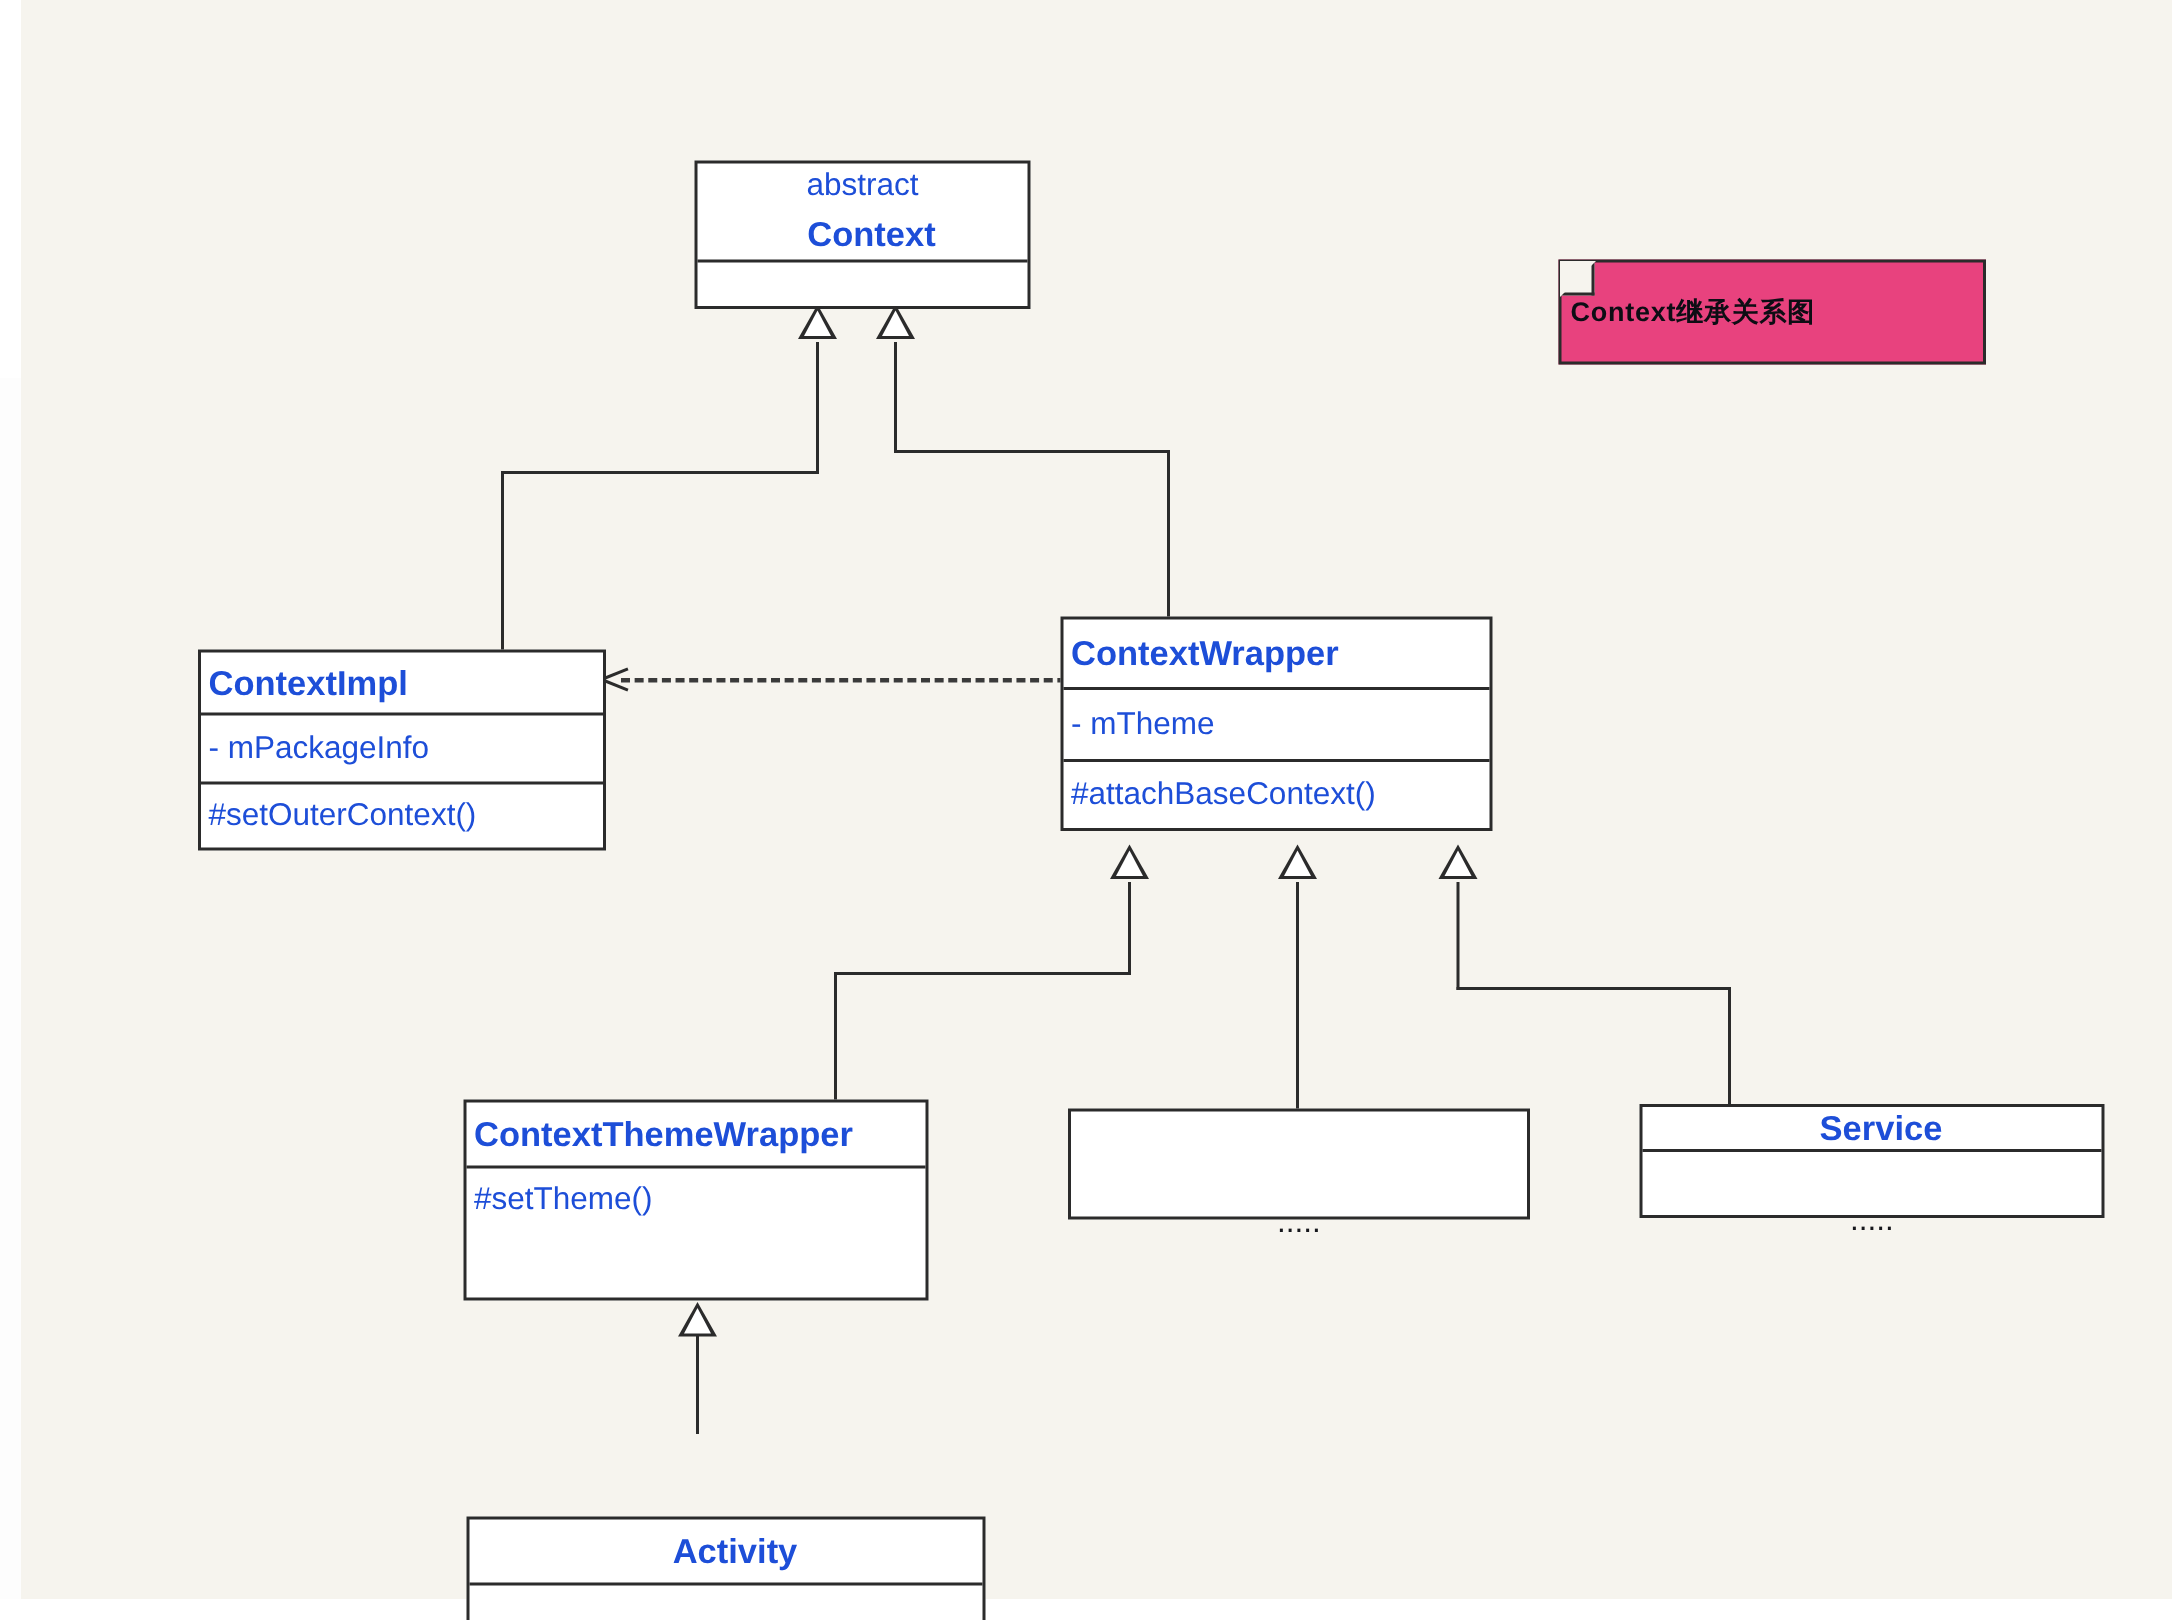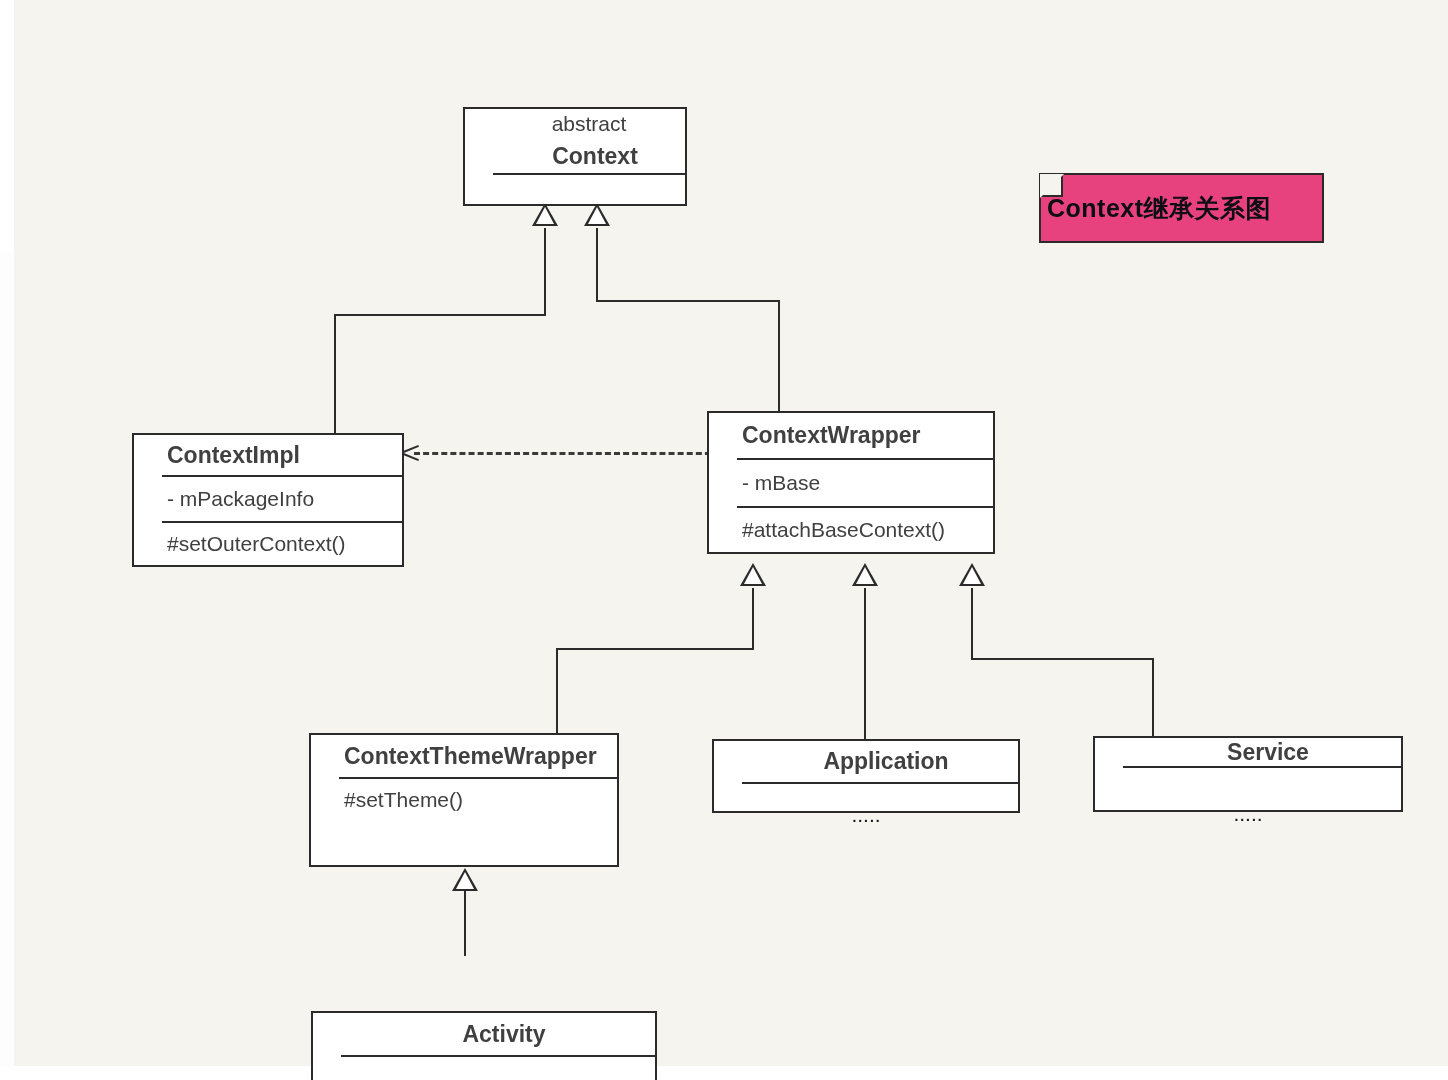--- a/index.html
+++ b/index.html
@@ -46,24 +46,23 @@
   .uml-class {
     position: absolute;
     background: #ffffff;
     border: 2px solid #2b2b2b;
     box-sizing: border-box;
   }
   .uml-row {
     box-sizing: border-box;
     display: flex;
     align-items: center;
-    color: #404040;
+    color: #1d4ed8;
     white-space: nowrap;
     overflow: hidden;
-    margin-left: 28px;
   }
   .uml-row + .uml-row {
     border-top: 2px solid #2b2b2b;
   }
   .uml-name {
     font-weight: bold;
     font-size: 23px;
   }
   .uml-name.left {
     justify-content: flex-start;
@@ -102,21 +101,21 @@
 
   
   .uml-note {
     position: absolute;
     background: #e8427e;
     border: 2px solid #2b2b2b;
     box-sizing: border-box;
     display: flex;
     align-items: center;
     padding-left: 6px;
-    font-size: 25px;
+    font-size: 18px;
     font-weight: bold;
     color: #0d0d14;
     white-space: nowrap;
     letter-spacing: 0.5px;
   }
   .note-fold {
     position: absolute;
     left: 0;
     top: 0;
     width: 22px;
@@ -263,31 +262,30 @@
   </div>
 
   <div class="uml-class" style="left:132px; top:433px; width:272px; height:134px;">
     <div class="uml-row uml-name left" style="height:40px;border-radius:12px;">ContextImpl</div>
     <div class="uml-row uml-member" style="height:46px;">- mPackageInfo</div>
     <div class="uml-row uml-member" style="height:44px;">#setOuterContext()</div>
   </div>
 
   <div class="uml-class" style="left:707px; top:411px; width:288px; height:143px;">
     <div class="uml-row uml-name left" style="height:45px;">ContextWrapper</div>
-    <div class="uml-row uml-member" style="height:48px;">- mBase</div>
+    <div class="uml-row uml-member" style="height:48px;">- mTheme</div>
     <div class="uml-row uml-member" style="height:46px;">#attachBaseContext()</div>
   </div>
 
   <div class="uml-class" style="left:309px; top:733px; width:310px; height:134px;">
     <div class="uml-row uml-name left" style="height:42px;">ContextThemeWrapper</div>
     <div class="uml-row uml-member" style="height:43px;">#setTheme()</div>
   </div>
 
   <div class="uml-class" style="left:712px; top:739px; width:308px; height:74px;">
-    <div class="uml-row uml-name center" style="height:41px;">Application</div>
     <div class="uml-row uml-empty" style="height:29px;"></div>
     <div class="clip-dots">.....</div>
   </div>
 
   <div class="uml-class" style="left:1093px; top:736px; width:310px; height:76px;">
     <div class="uml-row uml-name center" style="height:28px;border-radius:13px;">Service</div>
     <div class="uml-row uml-empty" style="height:30px;"></div>
     <div class="clip-dots">.....</div>
   </div>
 

